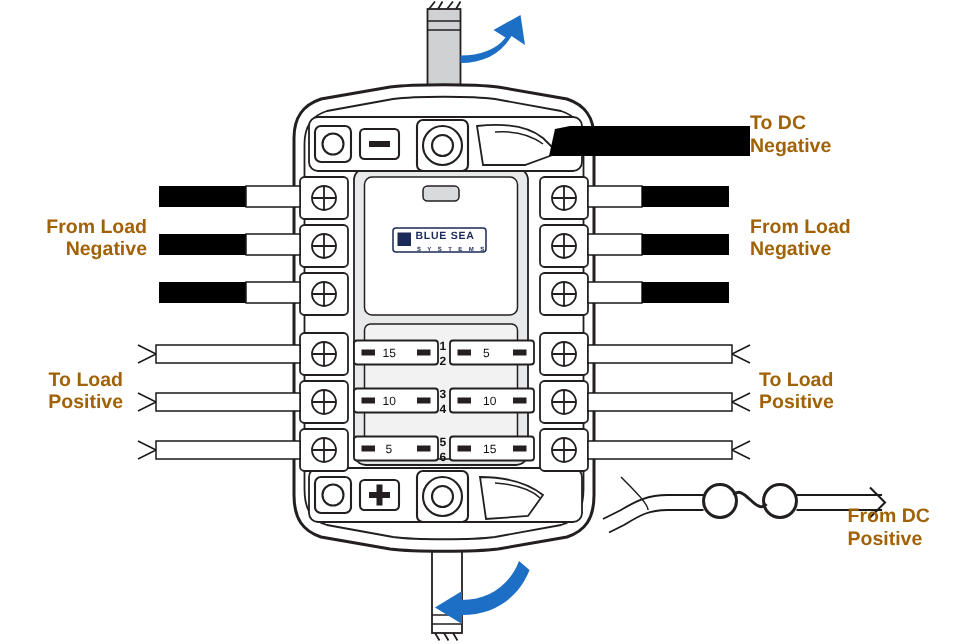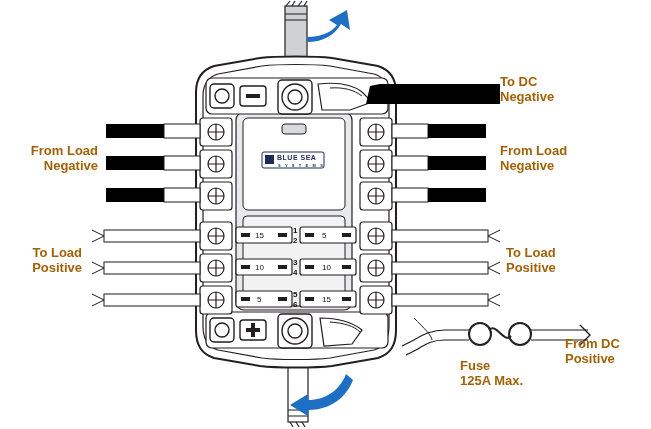--- a/index.html
+++ b/index.html
@@ -244,22 +244,20 @@
 
   <div class="lbl r" style="left:0px;top:245px;width:82px;">To Load
 Positive</div>
 
   <div class="lbl" style="left:506px;top:245px;">To Load
 Positive</div>
 
   <div class="lbl" style="left:565px;top:318px;margin-top:18px;">From DC
 Positive</div>
 
-  <div class="lbl" style="left:460px;top:358px;">Fuse
-125A Max.</div>
 
   <div class="brand" style="left:277px;top:154px;">BLUE SEA</div>
   <div class="brandsub" style="left:278px;top:163px;">S Y S T E M S</div>
 
   <div class="fusetxt" style="left:255px;top:231px;">15</div>
   <div class="fusetxt" style="left:322px;top:231px;">5</div>
   <div class="fusetxt" style="left:255px;top:263px;">10</div>
   <div class="fusetxt" style="left:322px;top:263px;">10</div>
   <div class="fusetxt" style="left:257px;top:295px;">5</div>
   <div class="fusetxt" style="left:322px;top:295px;">15</div>

